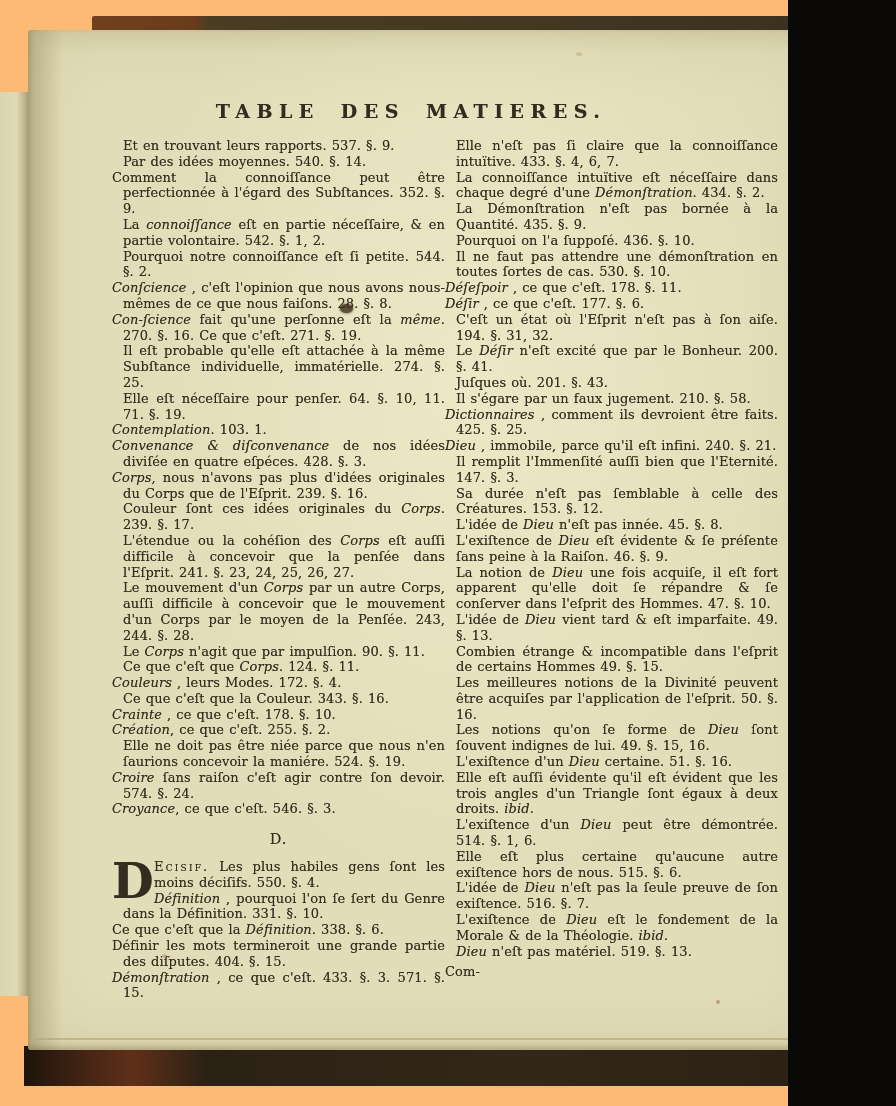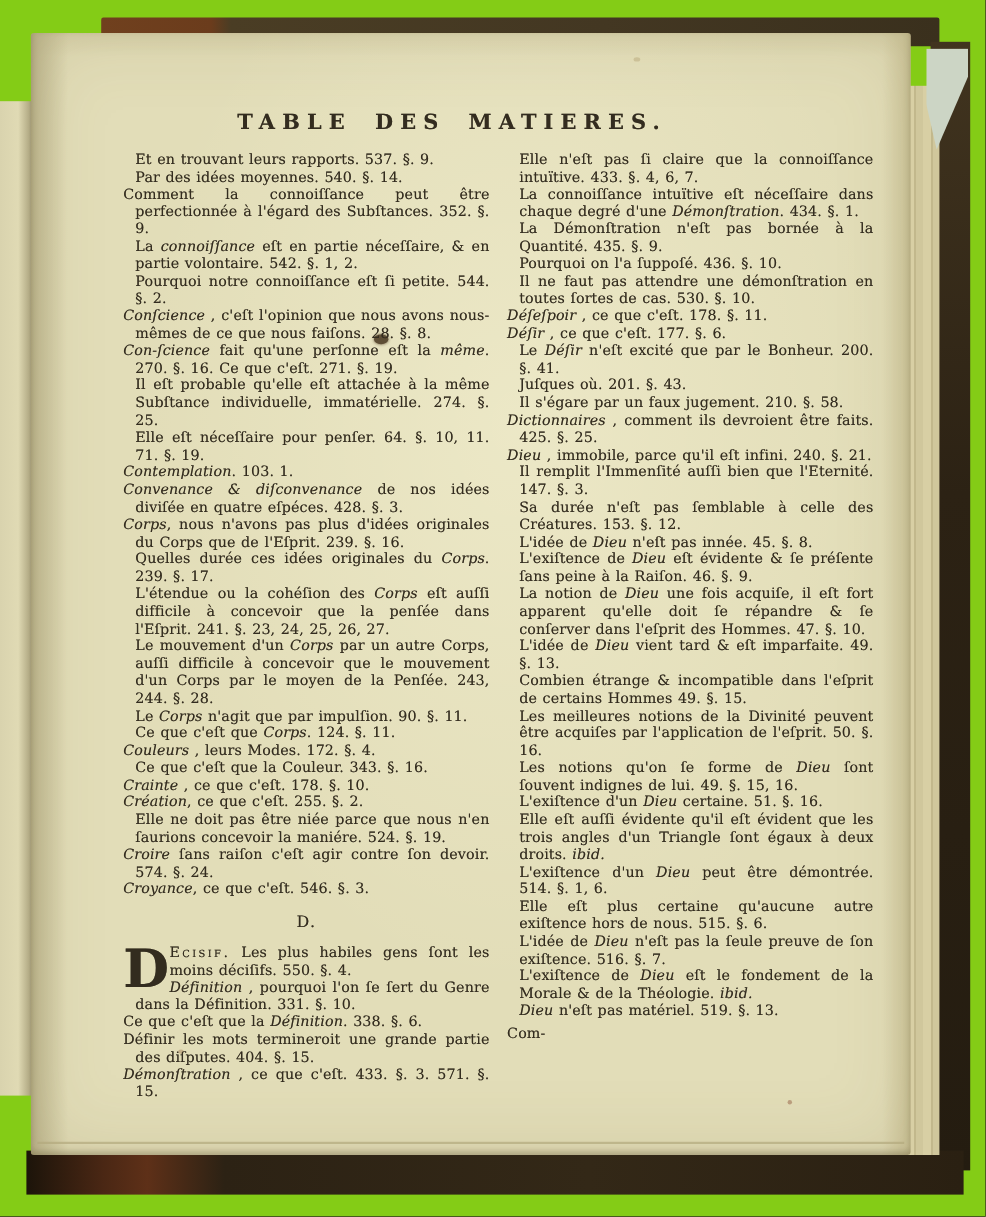--- a/index.html
+++ b/index.html
@@ -1,16 +1,16 @@
 <!DOCTYPE html>
 <html><head>
 <meta charset="utf-8">
 <style>
   html,body{margin:0;padding:0;background:#0b0907;}
-  .photo{position:relative;width:896px;height:1106px;background:#84cc16;overflow:hidden;
+  .photo{position:relative;width:788px;height:1106px;background:#fdba74;overflow:hidden;
          font-family:"DejaVu Serif", serif;}
   
   .cover-top{position:absolute;left:92px;top:16px;width:762px;height:26px;border-radius:2px;
     background:linear-gradient(90deg,#70401e 0,#6b3c1c 100px,#4a3d24 118px,#433722 60%,#3a301d 100%);}
   .cover-right{position:absolute;left:846px;top:38px;width:36px;height:1026px;
     background:linear-gradient(180deg,#41341f,#2c2214 40%,#241c10);}
   .cover-bottom{position:absolute;left:24px;top:1046px;width:852px;height:40px;
     background:linear-gradient(90deg,#1c140a 0,#4a2714 70px,#5e3018 110px,#2c2214 180px,#332817 60%,#2a2012 100%);}
   
   .prev-page{position:absolute;left:0;top:92px;width:30px;height:904px;
@@ -33,21 +33,21 @@
   .spot{position:absolute;border-radius:50%;}
   .spot1{left:312px;top:274px;width:13px;height:9px;background:#47351d;opacity:.85;box-shadow:0 0 3px #47351d;}
   .spot2{left:134px;top:924px;width:5px;height:4px;background:#b2946a;opacity:.6;}
   .spot3{left:548px;top:22px;width:6px;height:4px;background:#c3b68c;opacity:.7;}
   .spot4{left:688px;top:970px;width:4px;height:4px;background:#9a6a4e;opacity:.55;}
   
   .content{position:absolute;left:84px;top:70px;width:682px;color:#332c1f;
     text-shadow:0 0 .5px rgba(51,44,31,.55);}
   .header{ text-align:center;font-size:19px;letter-spacing:.34em;word-spacing:.42em;
     transform:translateX(-42px);margin:0 0 16px 0;white-space:nowrap;}
-  .cols{display:flex;gap:16px;}
+  .cols{display:flex;}
   .col{width:333px;font-size:13px;line-height:15.8px;letter-spacing:.1px;word-spacing:.8px;}
   p.entry{margin:0;text-align:justify;}
   p.head{padding-left:11px;text-indent:-11px;}
   p.sub{padding-left:11px;text-indent:0;}
   .section-heading{text-align:center;font-size:14.5px;letter-spacing:1px;margin:15px 0 11px 0;}
   .dropcap-block{overflow:visible;}
   .dropcap{float:left;font-size:48px;line-height:42px;height:44px;width:36px;margin:1px 6px 0 0;
     font-weight:bold;}
   .smallcaps{font-variant:small-caps;letter-spacing:2.2px;}
   p.dcap{margin:0;text-align:justify;}
@@ -84,21 +84,21 @@
               <p class="entry head"><span>Comment la connoiſſance peut être perfectionnée à l'égard des Subſtances. 352. §. 9.</span></p>
               <p class="entry sub"><span>La </span><i>connoiſſance</i><span> eſt en partie néceſſaire, &amp; en partie volontaire. 542. §. 1, 2.</span></p>
               <p class="entry sub"><span>Pourquoi notre connoiſſance eſt ſi petite. 544. §. 2.</span></p>
               <p class="entry head"><i>Conſcience</i><span> , c'eſt l'opinion que nous avons nous-mêmes de ce que nous faiſons. 28. §. 8.</span></p>
               <p class="entry head"><i>Con-ſcience</i><span> fait qu'une perſonne eſt la </span><i>même</i><span>. 270. §. 16. Ce que c'eſt. 271. §. 19.</span></p>
               <p class="entry sub"><span>Il eſt probable qu'elle eſt attachée à la même Subſtance individuelle, immatérielle. 274. §. 25.</span></p>
               <p class="entry sub"><span>Elle eſt néceſſaire pour penſer. 64. §. 10, 11. 71. §. 19.</span></p>
               <p class="entry head"><i>Contemplation</i><span>. 103. 1.</span></p>
               <p class="entry head"><i>Convenance &amp; diſconvenance</i><span> de nos idées diviſée en quatre eſpéces. 428. §. 3.</span></p>
               <p class="entry head"><i>Corps</i><span>, nous n'avons pas plus d'idées originales du Corps que de l'Eſprit. 239. §. 16.</span></p>
-              <p class="entry sub"><span>Quelles durée ces idées originales du </span><i>Corps</i><span>. 239. §. 17.</span></p>
+              <p class="entry sub"><span>Couleur ſont ces idées originales du </span><i>Corps</i><span>. 239. §. 17.</span></p>
               <p class="entry sub"><span>L'étendue ou la cohéſion des </span><i>Corps</i><span> eſt auſſi difficile à concevoir que la penſée dans l'Eſprit. 241. §. 23, 24, 25, 26, 27.</span></p>
               <p class="entry sub"><span>Le mouvement d'un </span><i>Corps</i><span> par un autre Corps, auſſi difficile à concevoir que le mouvement d'un Corps par le moyen de la Penſée. 243, 244. §. 28.</span></p>
               <p class="entry sub"><span>Le </span><i>Corps</i><span> n'agit que par impulſion. 90. §. 11.</span></p>
               <p class="entry sub"><span>Ce que c'eſt que </span><i>Corps</i><span>. 124. §. 11.</span></p>
               <p class="entry head"><i>Couleurs</i><span> , leurs Modes. 172. §. 4.</span></p>
               <p class="entry sub"><span>Ce que c'eſt que la Couleur. 343. §. 16.</span></p>
               <p class="entry head"><i>Crainte</i><span> , ce que c'eſt. 178. §. 10.</span></p>
               <p class="entry head"><i>Création</i><span>, ce que c'eſt. 255. §. 2.</span></p>
               <p class="entry sub"><span>Elle ne doit pas être niée parce que nous n'en ſaurions concevoir la maniére. 524. §. 19.</span></p>
               <p class="entry head"><i>Croire</i><span> ſans raiſon c'eſt agir contre ſon devoir. 574. §. 24.</span></p>
@@ -118,26 +118,27 @@
           <div>
               <p class="entry head"><span>Ce que c'eſt que la </span><i>Définition</i><span>. 338. §. 6.</span></p>
               <p class="entry head"><span>Définir les mots termineroit une grande partie des diſputes. 404. §. 15.</span></p>
               <p class="entry head"><i>Démonſtration</i><span> , ce que c'eſt. 433. §. 3. 571. §. 15.</span></p>
             </div>
         </div>
 
         <div class="col">
           <div>
               <p class="entry sub"><span>Elle n'eſt pas ſi claire que la connoiſſance intuïtive. 433. §. 4, 6, 7.</span></p>
-              <p class="entry sub"><span>La connoiſſance intuïtive eſt néceſſaire dans chaque degré d'une </span><i>Démonſtration</i><span>. 434. §. 1.</span></p>
+              <p class="entry sub"><span>La connoiſſance intuïtive eſt néceſſaire dans chaque degré d'une </span><i>Démonſtration</i><span>. 434. §. 2.</span></p>
               <p class="entry sub"><span>La Démonſtration n'eſt pas bornée à la Quantité. 435. §. 9.</span></p>
               <p class="entry sub"><span>Pourquoi on l'a ſuppoſé. 436. §. 10.</span></p>
               <p class="entry sub"><span>Il ne faut pas attendre une démonſtration en toutes ſortes de cas. 530. §. 10.</span></p>
               <p class="entry head"><i>Déſeſpoir</i><span> , ce que c'eſt. 178. §. 11.</span></p>
               <p class="entry head"><i>Déſir</i><span> , ce que c'eſt. 177. §. 6.</span></p>
+              <p class="entry sub"><span>C'eſt un état où l'Eſprit n'eſt pas à ſon aiſe. 194. §. 31, 32.</span></p>
               <p class="entry sub"><span>Le </span><i>Déſir</i><span> n'eſt excité que par le Bonheur. 200. §. 41.</span></p>
               <p class="entry sub"><span>Juſques où. 201. §. 43.</span></p>
               <p class="entry sub"><span>Il s'égare par un faux jugement. 210. §. 58.</span></p>
               <p class="entry head"><i>Dictionnaires</i><span> , comment ils devroient être faits. 425. §. 25.</span></p>
               <p class="entry head"><i>Dieu</i><span> , immobile, parce qu'il eſt infini. 240. §. 21.</span></p>
               <p class="entry sub"><span>Il remplit l'Immenſité auſſi bien que l'Eternité. 147. §. 3.</span></p>
               <p class="entry sub"><span>Sa durée n'eſt pas ſemblable à celle des Créatures. 153. §. 12.</span></p>
               <p class="entry sub"><span>L'idée de </span><i>Dieu</i><span> n'eſt pas innée. 45. §. 8.</span></p>
               <p class="entry sub"><span>L'exiſtence de </span><i>Dieu</i><span> eſt évidente &amp; ſe préſente ſans peine à la Raiſon. 46. §. 9.</span></p>
               <p class="entry sub"><span>La notion de </span><i>Dieu</i><span> une fois acquiſe, il eſt fort apparent qu'elle doit ſe répandre &amp; ſe conſerver dans l'eſprit des Hommes. 47. §. 10.</span></p>

